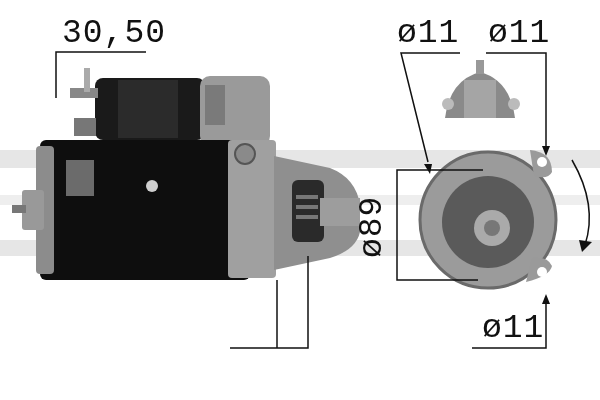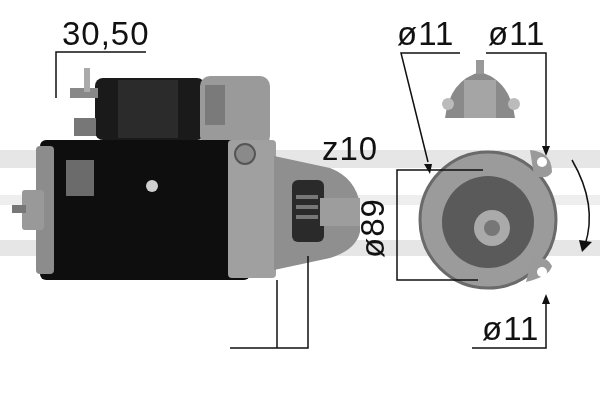--- a/index.html
+++ b/index.html
@@ -1,16 +1,16 @@
 <!DOCTYPE html>
 <html><head>
 <meta charset="utf-8">
 <style>
   html,body{margin:0;padding:0;background:#fff;}
-  #stage{position:relative;width:600px;height:400px;overflow:hidden;background:#fff;font-family:Liberation Sans, sans-serif;}
+  #stage{position:relative;width:600px;height:400px;overflow:hidden;background:#fff;font-family:Liberation Mono, monospace;}
   .abs{position:absolute;}
   .dim{position:absolute;font-size:33px;color:#111;letter-spacing:1px;line-height:1;font-weight:normal;}
   .wm{position:absolute;left:0;top:0;width:600px;height:400px;pointer-events:none;}
 </style>
 </head>
 <body>
 
 <div id="stage">
 
   <svg class="wm" viewBox="0 0 600 400">
@@ -84,16 +84,15 @@
       <polygon points="424,164 432,164 430,174"></polygon>
       <polygon points="542,146 550,146 546,156"></polygon>
       <polygon points="542,304 550,304 546,294"></polygon>
       <polygon points="579,240 592,242 582,252"></polygon>
     </g>
   </svg>
 
   <div class="dim" style="left:62px;top:17px;">30,50</div>
   <div class="dim" style="left:397px;top:17px;">ø11</div>
   <div class="dim" style="left:488px;top:17px;">ø11</div>
-  <div class="dim" style="left:322px;top:132px;">z10</div>
   <div class="dim" style="left:356px;top:258px;transform:rotate(-90deg);transform-origin:left top;">ø89</div>
   <div class="dim" style="left:482px;top:312px;">ø11</div>
 </div>
 
 </body></html>

